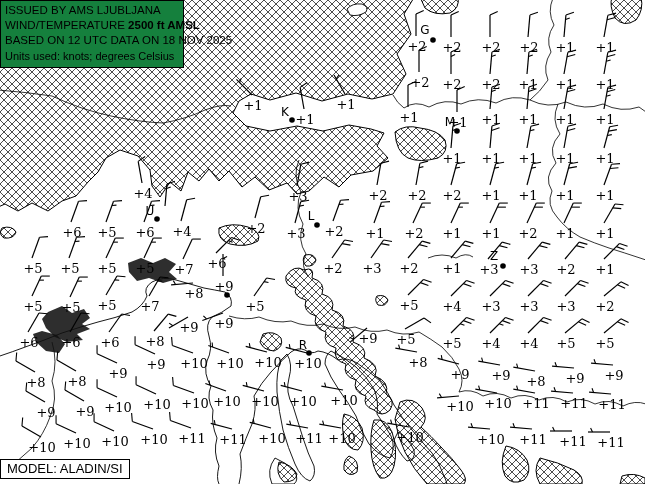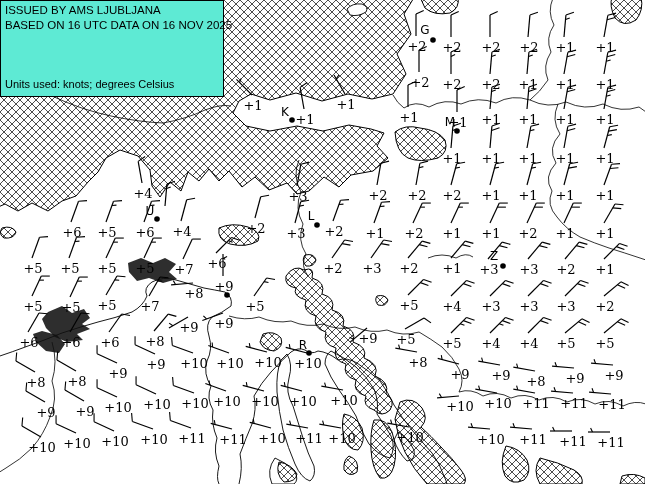--- a/index.html
+++ b/index.html
@@ -1,22 +1,22 @@
 <!DOCTYPE html>
 <html><head>
 <meta charset="utf-8">
 <style>
   html,body{margin:0;padding:0;background:#fff;}
   .stage{position:relative;width:645px;height:484px;background:#ffffff;overflow:hidden;
          font-family:"Liberation Sans",sans-serif;color:#000;}
   #mapsvg{position:absolute;left:0;top:0;}
-  .info-box{position:absolute;left:0;top:0;width:224px;box-sizing:border-box;
-            background:#5eead4;border:1.5px solid #000;padding:2px 4px 3px 4px;z-index:5;}
+  .info-box{position:absolute;left:0;top:0;width:184px;box-sizing:border-box;
+            background:#15803d;border:1.5px solid #000;padding:2px 4px 3px 4px;z-index:5;}
   .info-box .ln{font-size:11.5px;line-height:15.2px;white-space:nowrap;}
-  .info-box .ln.small{font-size:11px;margin-top:44px;}
+  .info-box .ln.small{font-size:11px;}
   .model-box{position:absolute;left:0;top:459px;box-sizing:border-box;background:#ffffff;
              border:1.5px solid #000;padding:1px 6px 2px 6px;font-size:13px;z-index:5;
              white-space:nowrap;}
   b{font-weight:bold;}
   text{user-select:none;}
 </style>
 </head>
 <body>
 
 <div class="stage">
@@ -550,18 +550,22 @@
         <circle cx="503" cy="266" r="2.8" fill="#000000"></circle>
         <text x="494" y="256" text-anchor="middle" dy="0.35em" font-family="&quot;DejaVu Sans&quot;,&quot;Liberation Sans&quot;,sans-serif" font-size="12px" fill="#000000">Z</text>
         <circle cx="309" cy="353" r="2.8" fill="#000000"></circle>
         <text x="303" y="345" text-anchor="middle" dy="0.35em" font-family="&quot;DejaVu Sans&quot;,&quot;Liberation Sans&quot;,sans-serif" font-size="12px" fill="#000000">R</text>
         <circle cx="227" cy="295" r="2.8" fill="#000000"></circle>
       </g>
   </svg>
 
   <div class="info-box">
     <div class="ln">ISSUED BY AMS LJUBLJANA</div>
-    <div class="ln">BASED ON 16 UTC DATA ON 16 NOV 2025</div>
+    <div class="ln"><span>WIND/TEMPERATURE </span><b>2500 ft AMSL</b></div>
+    <div class="ln">BASED ON 12 UTC DATA ON 18 NOV 2025</div>
     <div class="ln small">Units used: knots; degrees Celsius</div>
   </div>
 
+  <div class="model-box">
+    <span>MODEL: ALADIN/SI</span>
+  </div>
 
 </div>
 
 </body></html>

